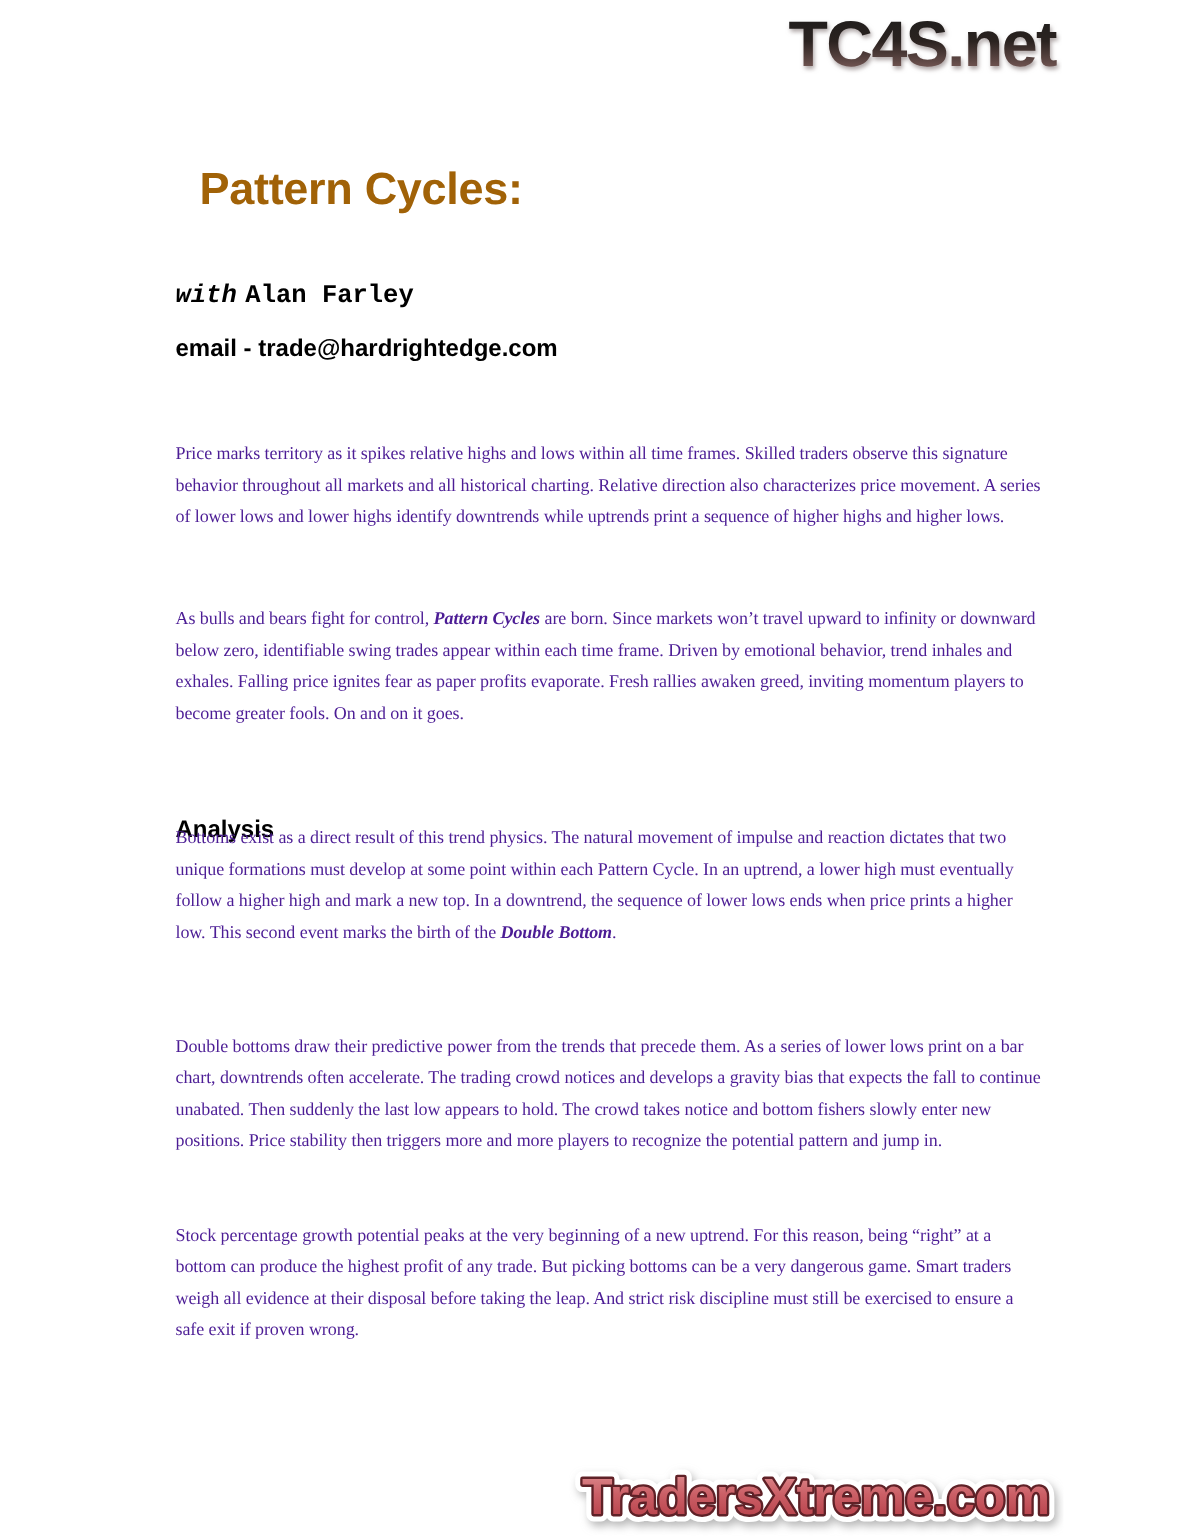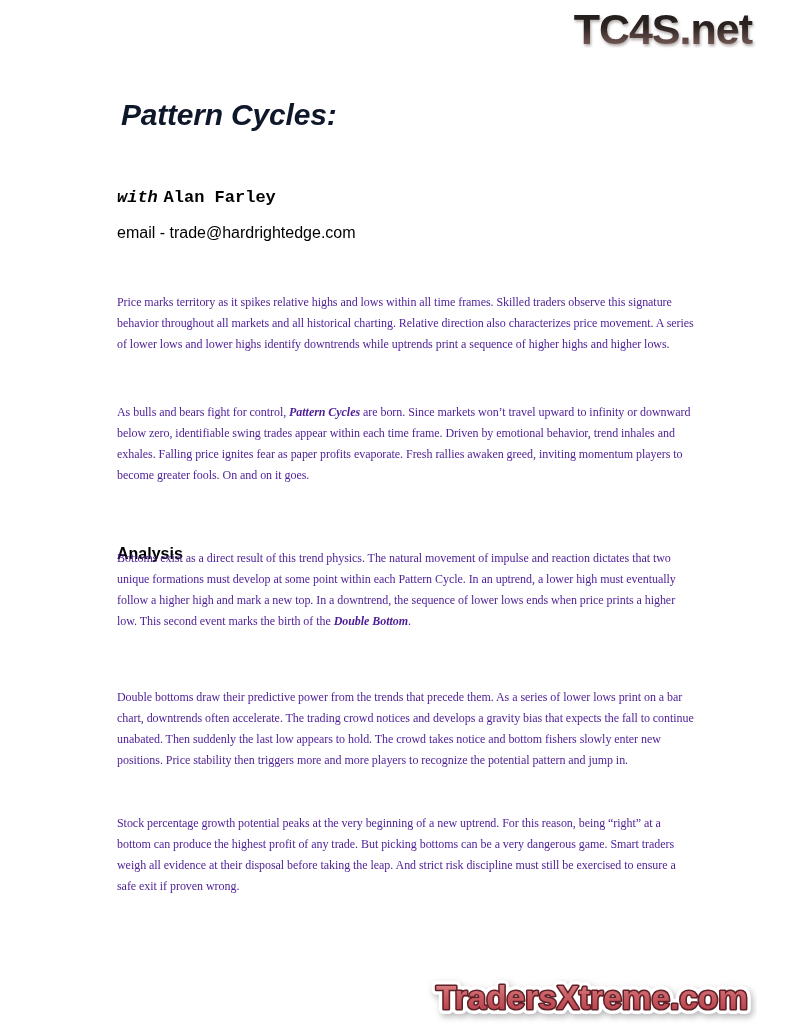--- a/index.html
+++ b/index.html
@@ -1,27 +1,27 @@
 <!DOCTYPE html>
 <html><head>
 <meta charset="utf-8">
 <style>
   html,body{margin:0;padding:0;background:#ffffff;}
   .page{position:relative;width:713px;height:1024px;background:#ffffff;overflow:hidden;
-        font-family:"Liberation Sans",sans-serif;padding-left:48px;}
+        font-family:"Liberation Sans",sans-serif;}
   .abs{position:absolute;}
   .col{left:117px;width:580px;}
 
-  .title{margin:4px;font-family:"Liberation Sans",sans-serif;font-weight:bold;
-         font-size:30px;line-height:1.05;color:#0f172a;letter-spacing:-0.2px;font-style:italic;}
+  .title{margin:16px;font-family:"Liberation Sans",sans-serif;font-weight:bold;
+         font-size:30px;line-height:1.05;color:#a16207;letter-spacing:-0.2px;}
   .subtitle{margin:0;font-family:"Liberation Sans",sans-serif;font-weight:bold;
             font-style:italic;font-size:18px;color:#8f9202;}
   .byline{font-size:17px;color:#000;font-weight:bold;font-family:Liberation Mono, monospace;}
   .byline-with{font-style:italic;margin-right:0.34em;}
-  .email{font-size:16px;color:#000;font-weight:normal;}
+  .email{font-size:16px;color:#000;font-weight:bold;}
   .section-heading{margin:0;font-family:"Liberation Sans",sans-serif;font-weight:bold;
                    font-size:16px;color:#000;}
 
   .body{margin:0;font-family:"Liberation Serif",serif;font-size:12px;line-height:21px;
         color:#4c1d95;letter-spacing:-0.05px;}
   .body b i, .body i b{font-family:Liberation Serif, serif;margin-top:24px;}
 
   .tc4s-logo{top:2px;right:5px;}
   .watermark{top:486px;left:50%;transform:translateX(-50%);}
   .footer-logo{top:970px;right:4px;}

